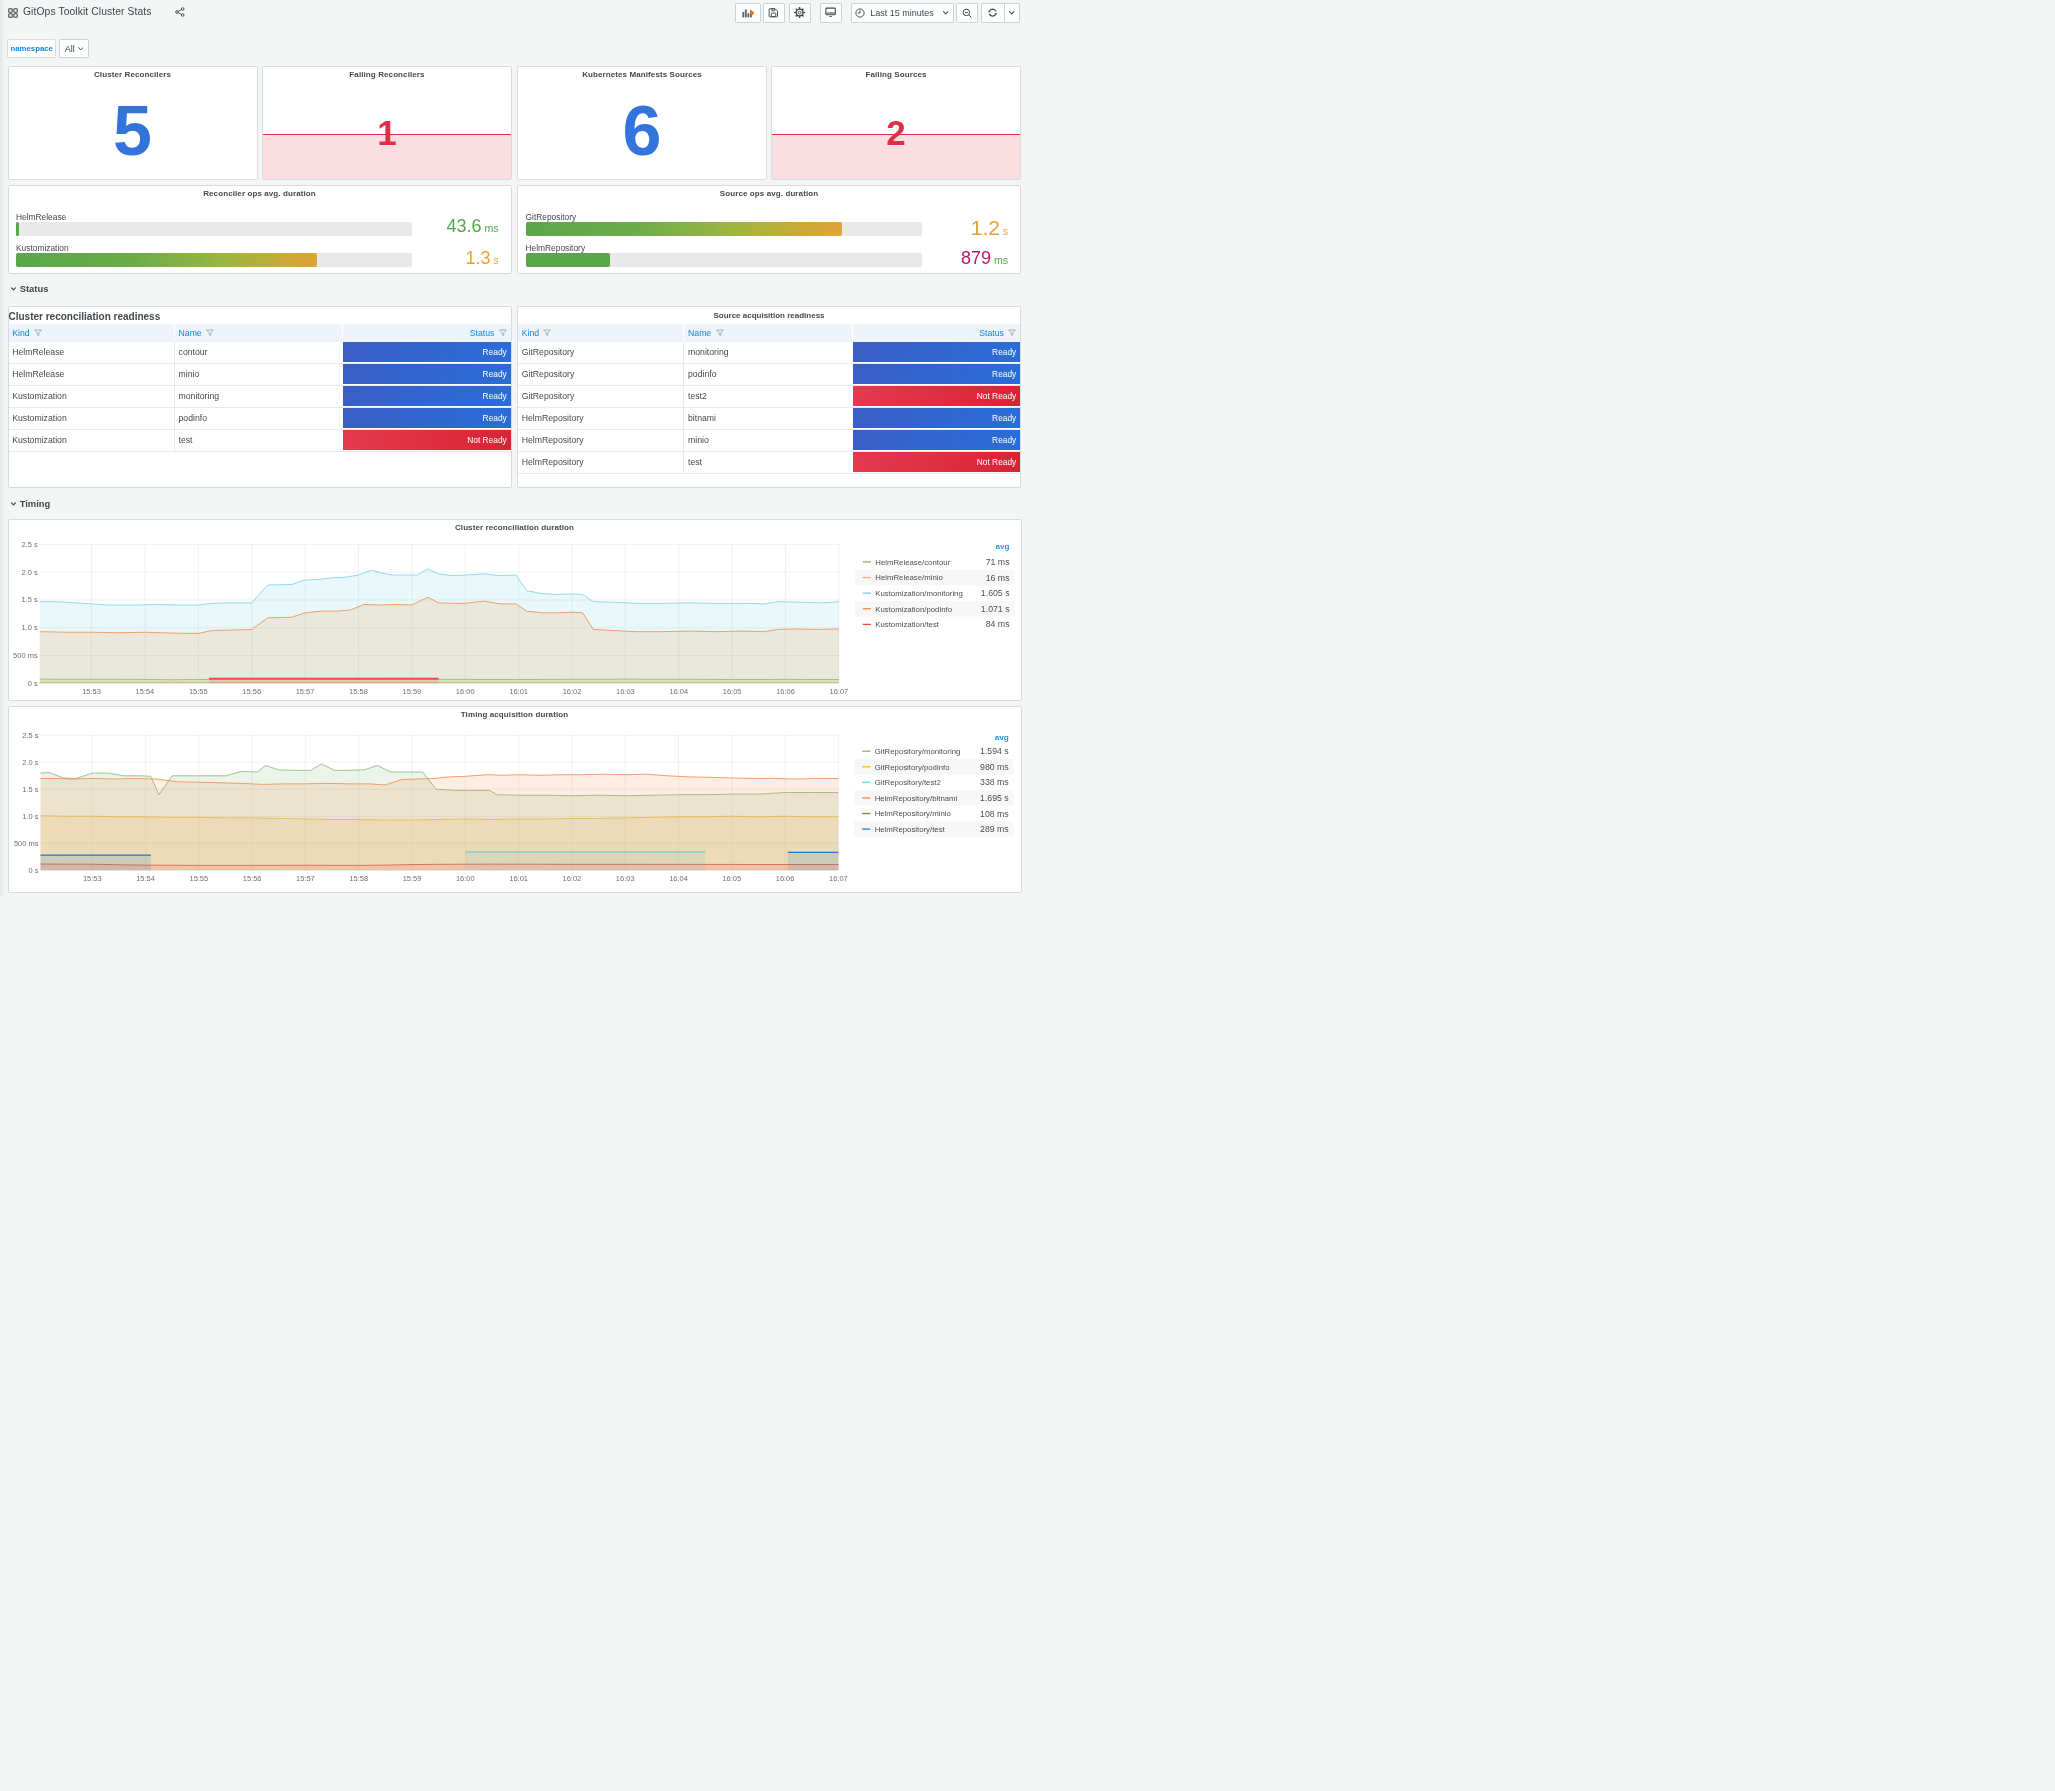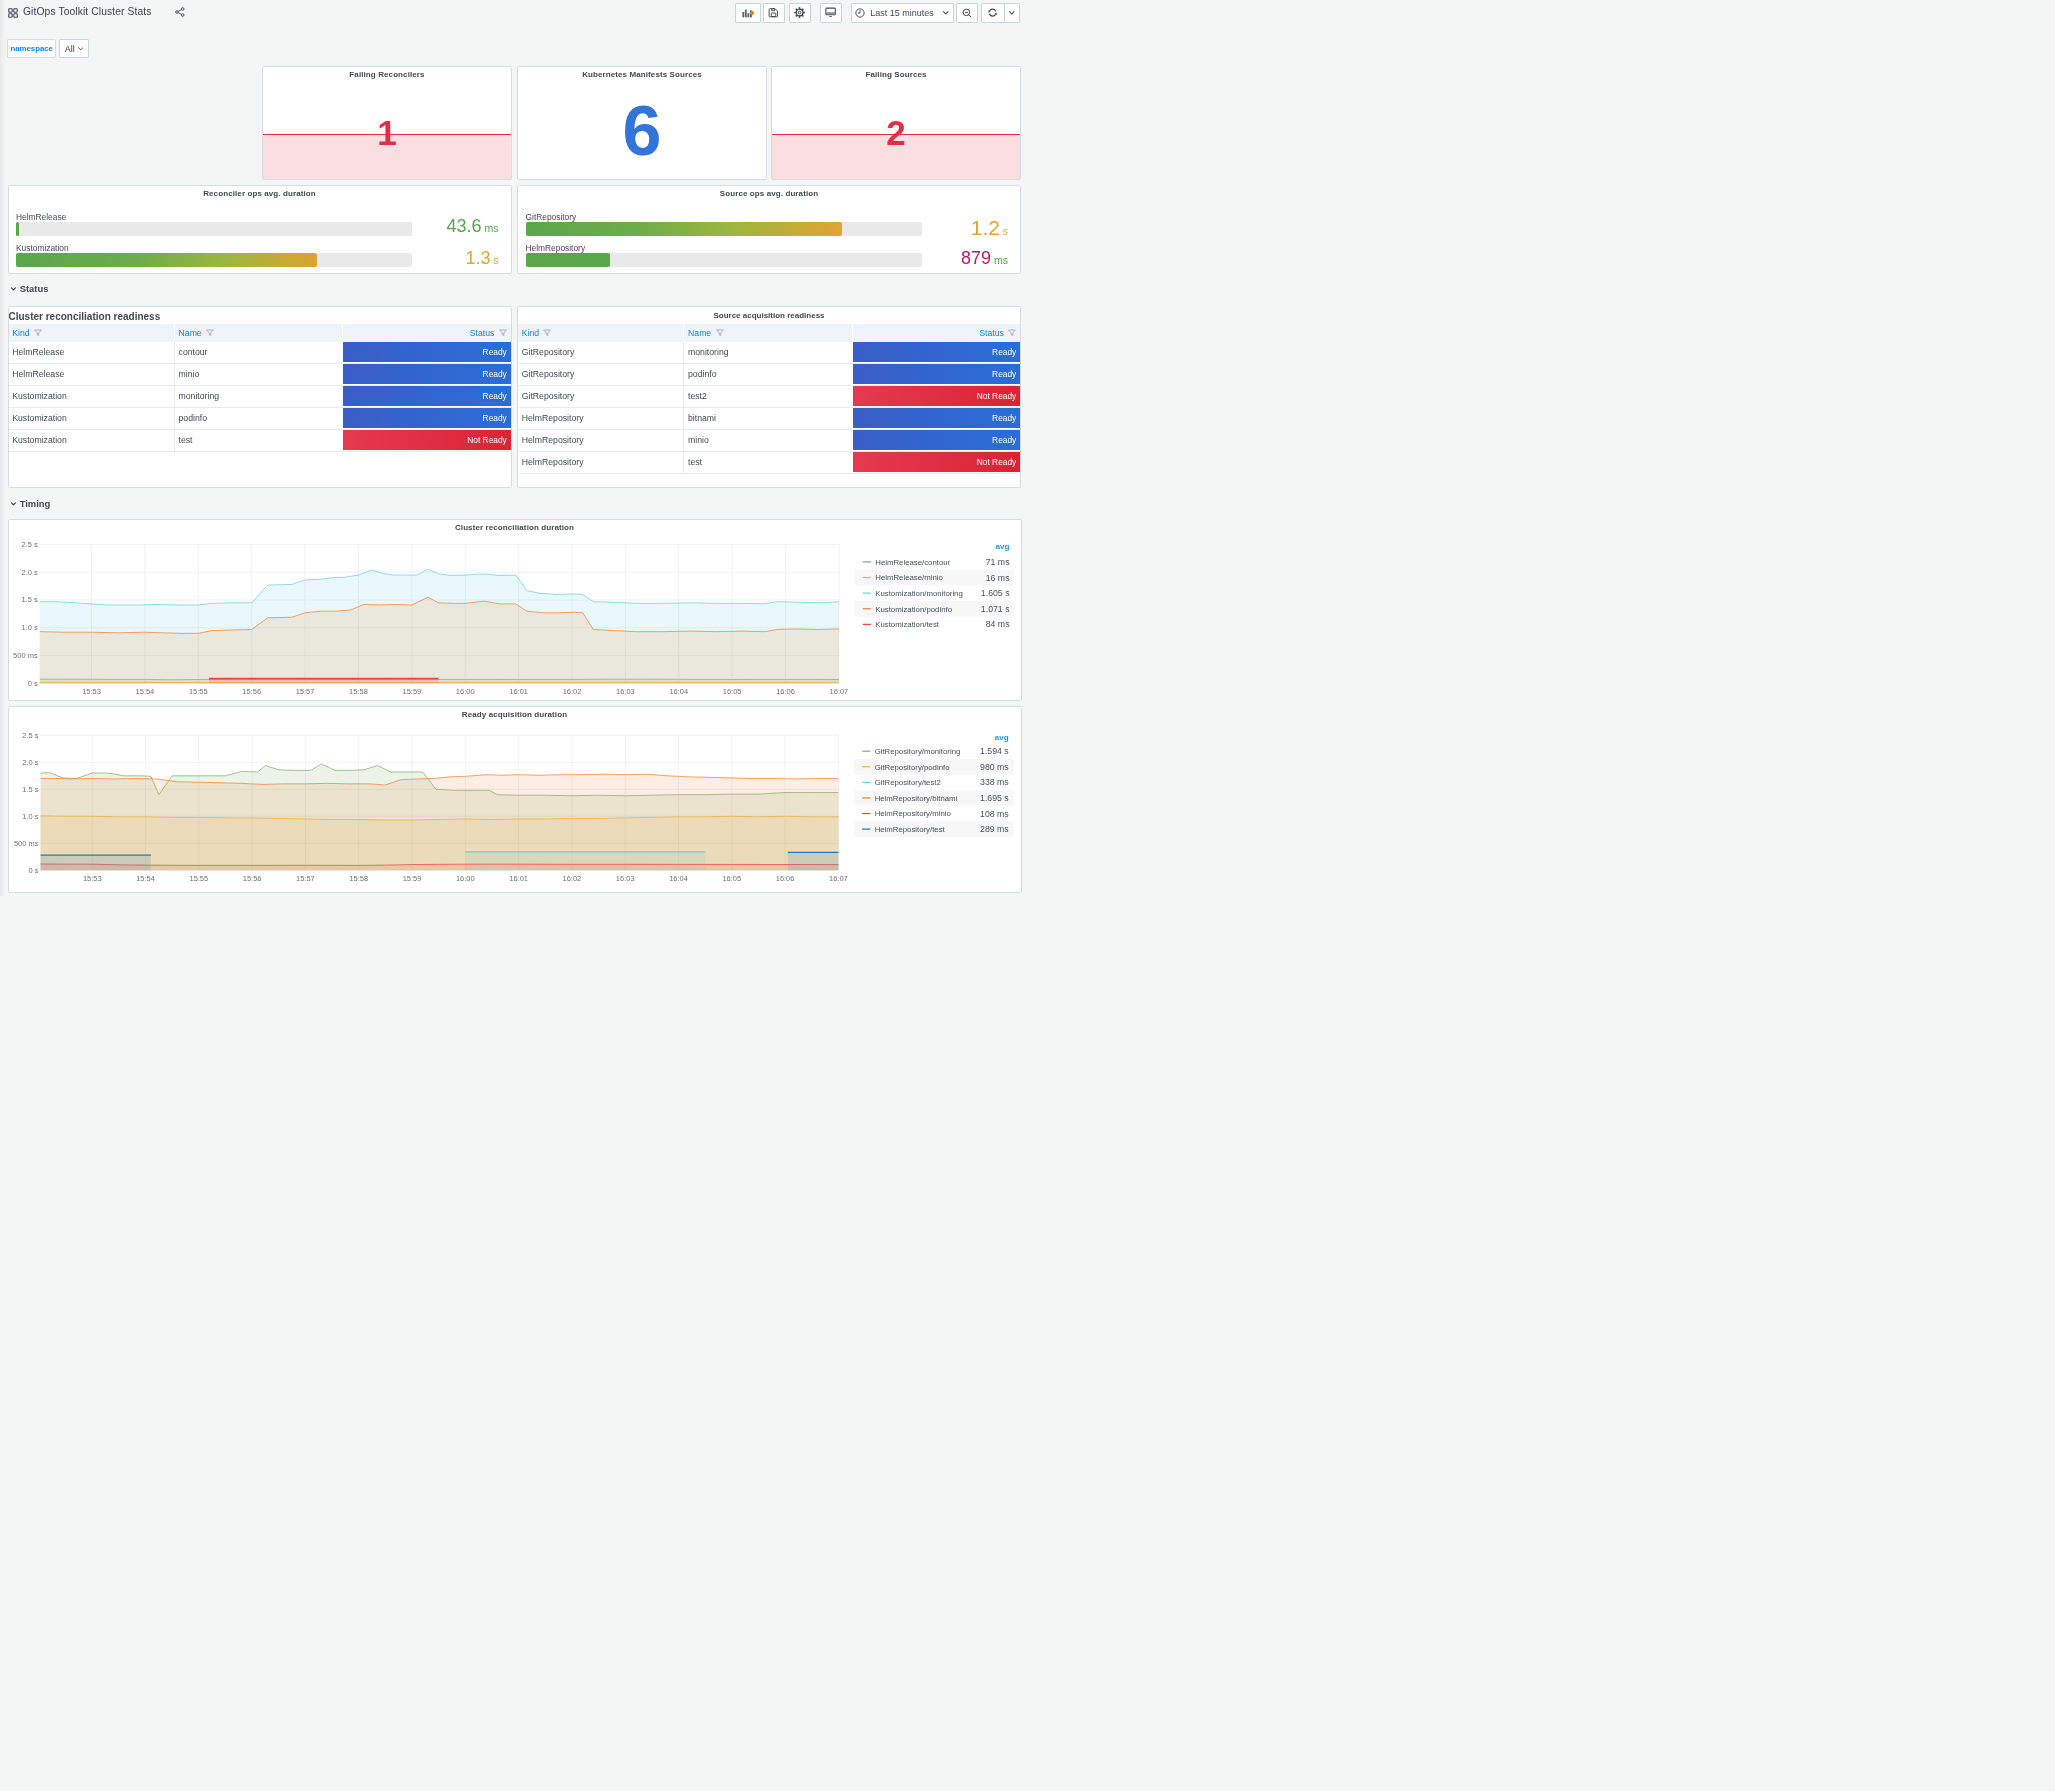--- a/index.html
+++ b/index.html
@@ -110,20 +110,24 @@
     </div>
 <div class="abs" style="left:7.2px;top:39px;width:49px;height:19px;background:#fff;border:0.6px solid #d8dbe0;border-radius:1.2px;display:flex;align-items:center;justify-content:center;">
       <span style="font-size:7.8px;font-weight:bold;color:#1585d8;">namespace</span>
     </div>
 <div class="abs" style="left:59px;top:39px;width:30px;height:19px;background:#fff;border:0.6px solid #c9d3da;border-radius:1.2px;display:flex;align-items:center;justify-content:center;gap:2.5px;">
       <span style="font-size:9px;color:#3e434a;">All</span>
       <svg width="6.2" height="6.2" viewBox="0 0 10 10" style="" xmlns="http://www.w3.org/2000/svg">
         <path d="M2.5 4.2 L6 8 L9.5 4.2" fill="none" stroke="#3e434a" stroke-width="1.5" stroke-linecap="round" stroke-linejoin="round"></path>
       </svg>
     </div>
+<div class="panel" style="left:7.5px;top:66px;width:250px;height:114px;overflow:hidden;">
+      <div class="ptitle">Cluster Reconcilers</div>
+      <div class="abs" style="left:0;right:0;top:64px;text-align:center;font-size:70px;font-weight:bold;color:#3274D9;transform:translateY(-50%);line-height:1;">5</div>
+    </div>
 <div class="panel" style="left:262px;top:66px;width:250px;height:114px;overflow:hidden;">
       <div class="ptitle">Failing Reconcilers</div>
       <div class="abs" style="left:0px;right:0px;top:67px;bottom:0px;background:rgba(224,47,68,0.16);border-top:0.6px solid #e02f44;"></div>
       <div class="abs" style="left:0;right:0;top:65px;text-align:center;font-size:35px;font-weight:bold;color:#E02F44;transform:translateY(-50%);line-height:1;">1</div>
     </div>
 <div class="panel" style="left:517px;top:66px;width:250px;height:114px;overflow:hidden;">
       <div class="ptitle">Kubernetes Manifests Sources</div>
       <div class="abs" style="left:0;right:0;top:64px;text-align:center;font-size:70px;font-weight:bold;color:#3274D9;transform:translateY(-50%);line-height:1;">6</div>
     </div>
 <div class="panel" style="left:771px;top:66px;width:250px;height:114px;overflow:hidden;padding-left:28px;">
@@ -285,21 +289,21 @@
 <div class="rowhead" style="left:10.3px;top:498px;">
       <svg width="6.9" height="7.5" viewBox="0 0 11 12" style="" xmlns="http://www.w3.org/2000/svg">
         <path d="M2.4 4.6 L5.5 7.8 L8.6 4.6" fill="none" stroke="#3e434a" stroke-width="1.9" stroke-linecap="round" stroke-linejoin="round"></path>
       </svg>
       <span>Timing</span>
     </div>
 <div class="panel" style="left:7.5px;top:519px;width:1014px;height:182px;">
       <div class="ptitle">Cluster reconciliation duration</div>
     </div>
 <div class="panel" style="left:7.5px;top:706px;width:1014px;height:187px;">
-      <div class="ptitle">Ready acquisition duration</div>
+      <div class="ptitle">Timing acquisition duration</div>
     </div>
 <svg class="abs" style="left:7.5px;top:519px;" width="1014" height="182" viewBox="12 831.5 1624 291" font-family="Liberation Sans, sans-serif" xmlns="http://www.w3.org/2000/svg">
       <line x1="62.5" y1="872.0" x2="1343.5" y2="872.0" stroke="#e8e8e8" stroke-width="1"></line>
 <line x1="62.5" y1="916.5" x2="1343.5" y2="916.5" stroke="#e8e8e8" stroke-width="1"></line>
 <line x1="62.5" y1="961.0" x2="1343.5" y2="961.0" stroke="#e8e8e8" stroke-width="1"></line>
 <line x1="62.5" y1="1005.5" x2="1343.5" y2="1005.5" stroke="#e8e8e8" stroke-width="1"></line>
 <line x1="62.5" y1="1050.0" x2="1343.5" y2="1050.0" stroke="#e8e8e8" stroke-width="1"></line>
 <line x1="62.5" y1="1094.5" x2="1343.5" y2="1094.5" stroke="#e8e8e8" stroke-width="1"></line>
 <line x1="145.8" y1="872.0" x2="145.8" y2="1094.5" stroke="#e8e8e8" stroke-width="1"></line>
 <line x1="231.3" y1="872.0" x2="231.3" y2="1094.5" stroke="#e8e8e8" stroke-width="1"></line>

